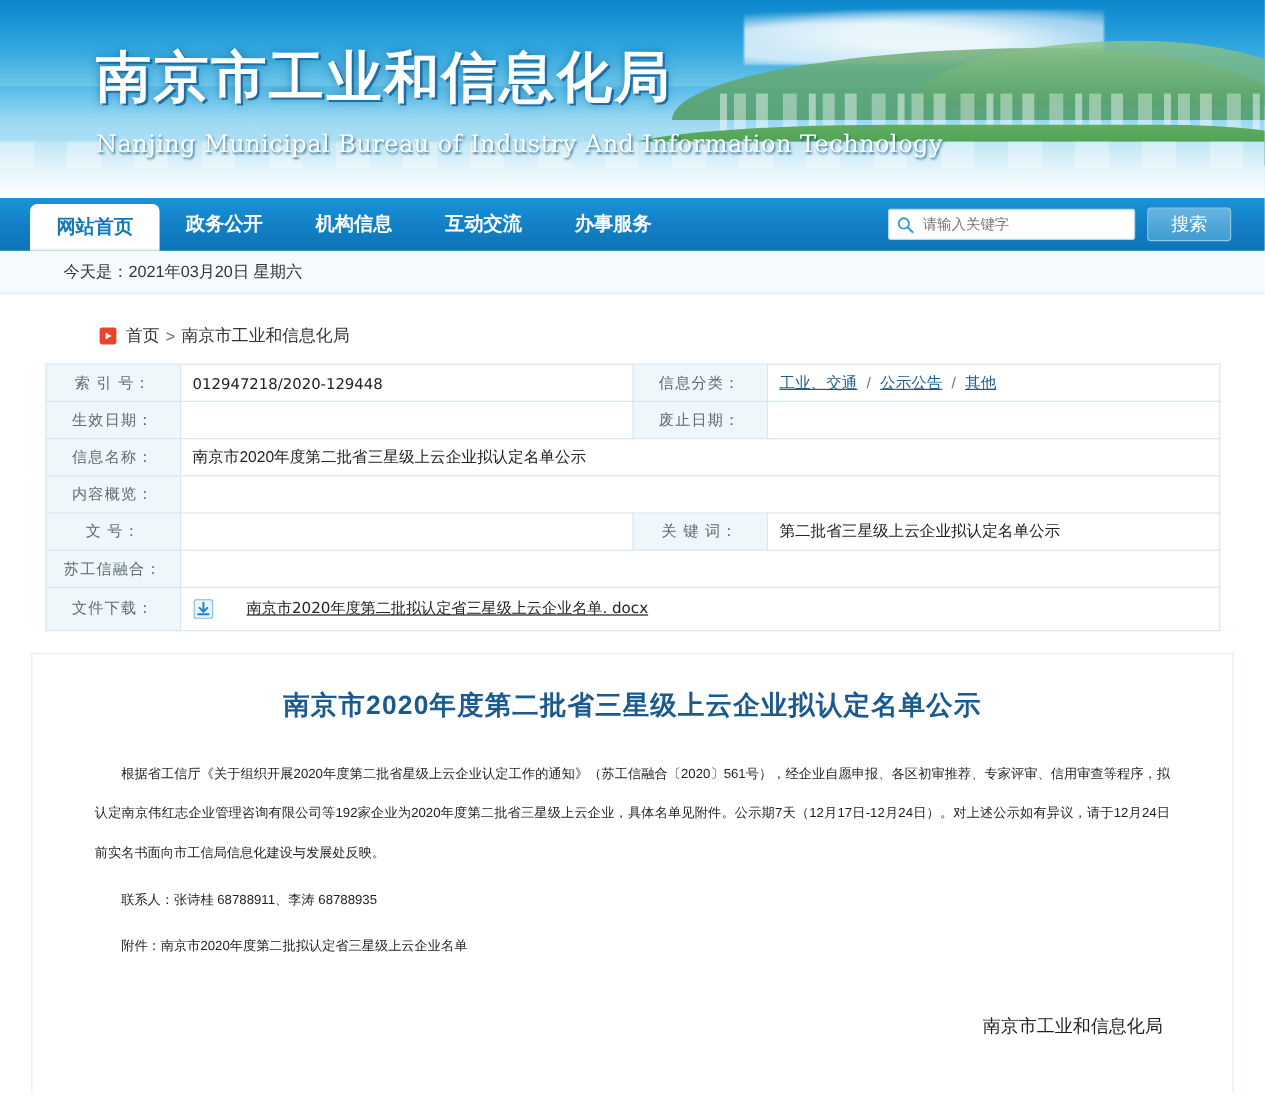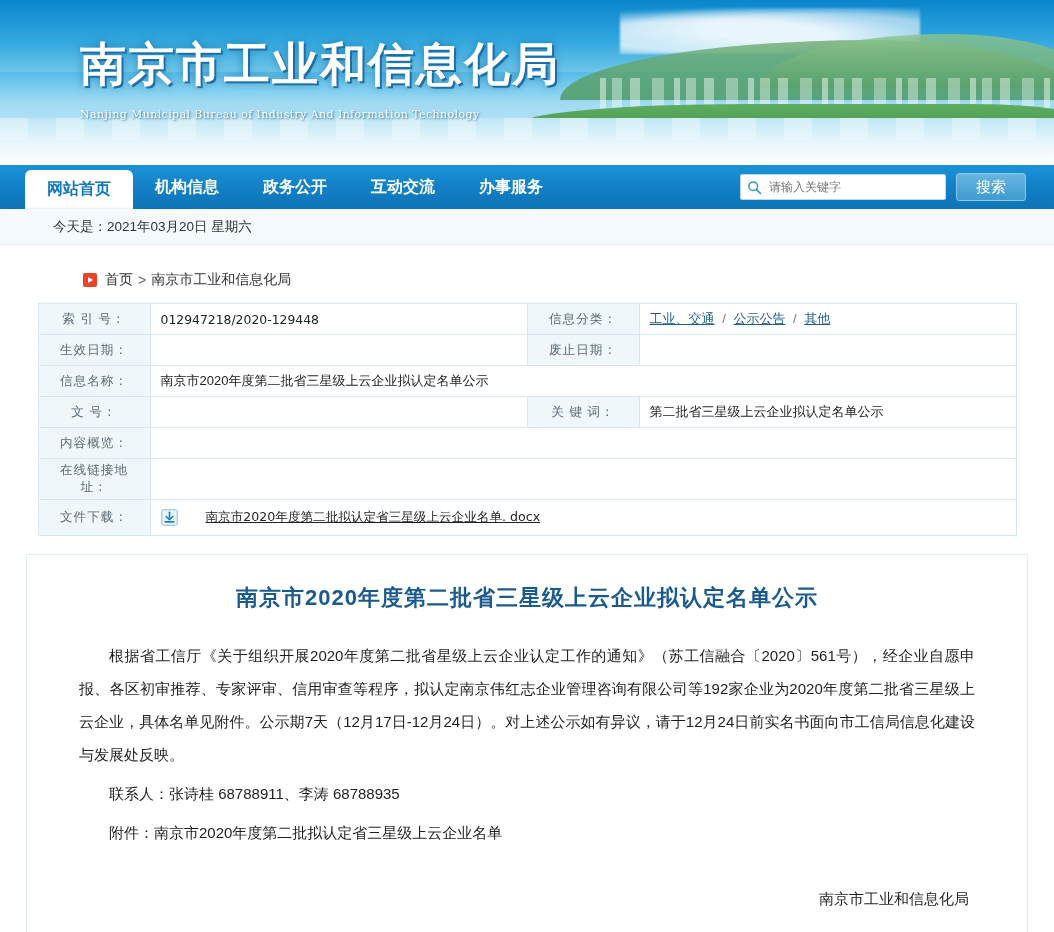--- a/index.html
+++ b/index.html
@@ -80,21 +80,21 @@
     font-weight: bold;
     font-size: 46px;
     letter-spacing: 2px;
     color: #ffffff;
     text-shadow: 2px 2px 0 #1b6fa8, 0 0 8px rgba(12,90,140,.6);
     white-space: nowrap;
   }
   .banner .title-en {
     margin-top: 12px;
     font-family: "DejaVu Serif", "Liberation Serif", serif;
-    font-size: 11px;
+    font-size: 20px;
     color: #ffffff;
     letter-spacing: .4px;
     text-shadow: 1px 1px 2px rgba(10,80,125,.8);
     white-space: nowrap;
   }
 
   
   .navwrap {
     position: relative;
     width: 1054px;
@@ -258,21 +258,21 @@
   .art-title {
     text-align: center;
     font-size: 22px;
     font-weight: bold;
     color: #1a5a8e;
     font-family: "Liberation Sans", sans-serif;
     letter-spacing: 1px;
     margin-bottom: 26px;
   }
   .art-p {
-    font-size: 15px;
+    font-size: 11px;
     line-height: 33px;
     color: #1f1f1f;
     text-align: justify;
     text-indent: 2em;
     margin: 0 0 6px 0;
   }
   .art-p.contact { text-indent: 2em; }
   .art-sign {
     text-align: right;
     font-size: 15px;
@@ -297,22 +297,22 @@
     <div class="water"></div>
     <div class="titlewrap">
       <div class="title-cn">南京市工业和信息化局</div>
       <div class="title-en">Nanjing Municipal Bureau of Industry And Information Technology</div>
     </div>
   </div>
 
   <div class="navwrap">
     <div class="nav-inner">
       <div class="nav-item active">网站首页</div>
+      <div class="nav-item">政务公开</div>
       <div class="nav-item">机构信息</div>
-      <div class="nav-item">政务公开</div>
       <div class="nav-item">互动交流</div>
       <div class="nav-item">办事服务</div>
 
       <div class="search-area">
         <div class="search-box">
           <svg class="search-ico" viewBox="0 0 16 16">
             <circle cx="6.6" cy="6.6" r="4.6" fill="none" stroke="#2f9bd4" stroke-width="1.6"></circle>
             <line x1="10.2" y1="10.2" x2="14.4" y2="14.4" stroke="#2f9bd4" stroke-width="1.8" stroke-linecap="round"></line>
           </svg>
           <input class="search-input" type="text" placeholder="请输入关键字" style="">
@@ -353,31 +353,31 @@
         <td class="lbl">生效日期：</td>
         <td class="val"></td>
         <td class="lbl">废止日期：</td>
         <td class="val"></td>
       </tr>
       <tr>
         <td class="lbl">信息名称：</td>
         <td class="val cjk full" colspan="3">南京市2020年度第二批省三星级上云企业拟认定名单公示</td>
       </tr>
       <tr>
+        <td class="lbl">内容概览：</td>
+        <td class="val full" colspan="3"></td>
+      </tr>
+      <tr>
         <td class="lbl">文  号：</td>
         <td class="val"></td>
         <td class="lbl">关 键 词：</td>
         <td class="val cjk">第二批省三星级上云企业拟认定名单公示</td>
       </tr>
       <tr>
-        <td class="lbl">内容概览：</td>
-        <td class="val full" colspan="3"></td>
-      </tr>
-      <tr>
-        <td class="lbl">在线链接地址：</td>
+        <td class="lbl">苏工信融合：</td>
         <td class="val full" colspan="3"></td>
       </tr>
       <tr class="dl-row">
         <td class="lbl">文件下载：</td>
         <td class="val full" colspan="3">
           <span class="dl-cell">
             <svg class="dl-ico" viewBox="0 0 18 18">
               <rect x="0.8" y="0.8" width="16.4" height="16.4" rx="2" fill="#e8f4fb" stroke="#7fbbdd" stroke-width="1"></rect>
               <path d="M9 3.4 L9 10.4" stroke="#1b81c4" stroke-width="1.7" stroke-linecap="round"></path>
               <path d="M5.6 8 L9 11.4 L12.4 8" fill="none" stroke="#1b81c4" stroke-width="1.7" stroke-linecap="round" stroke-linejoin="round"></path>

